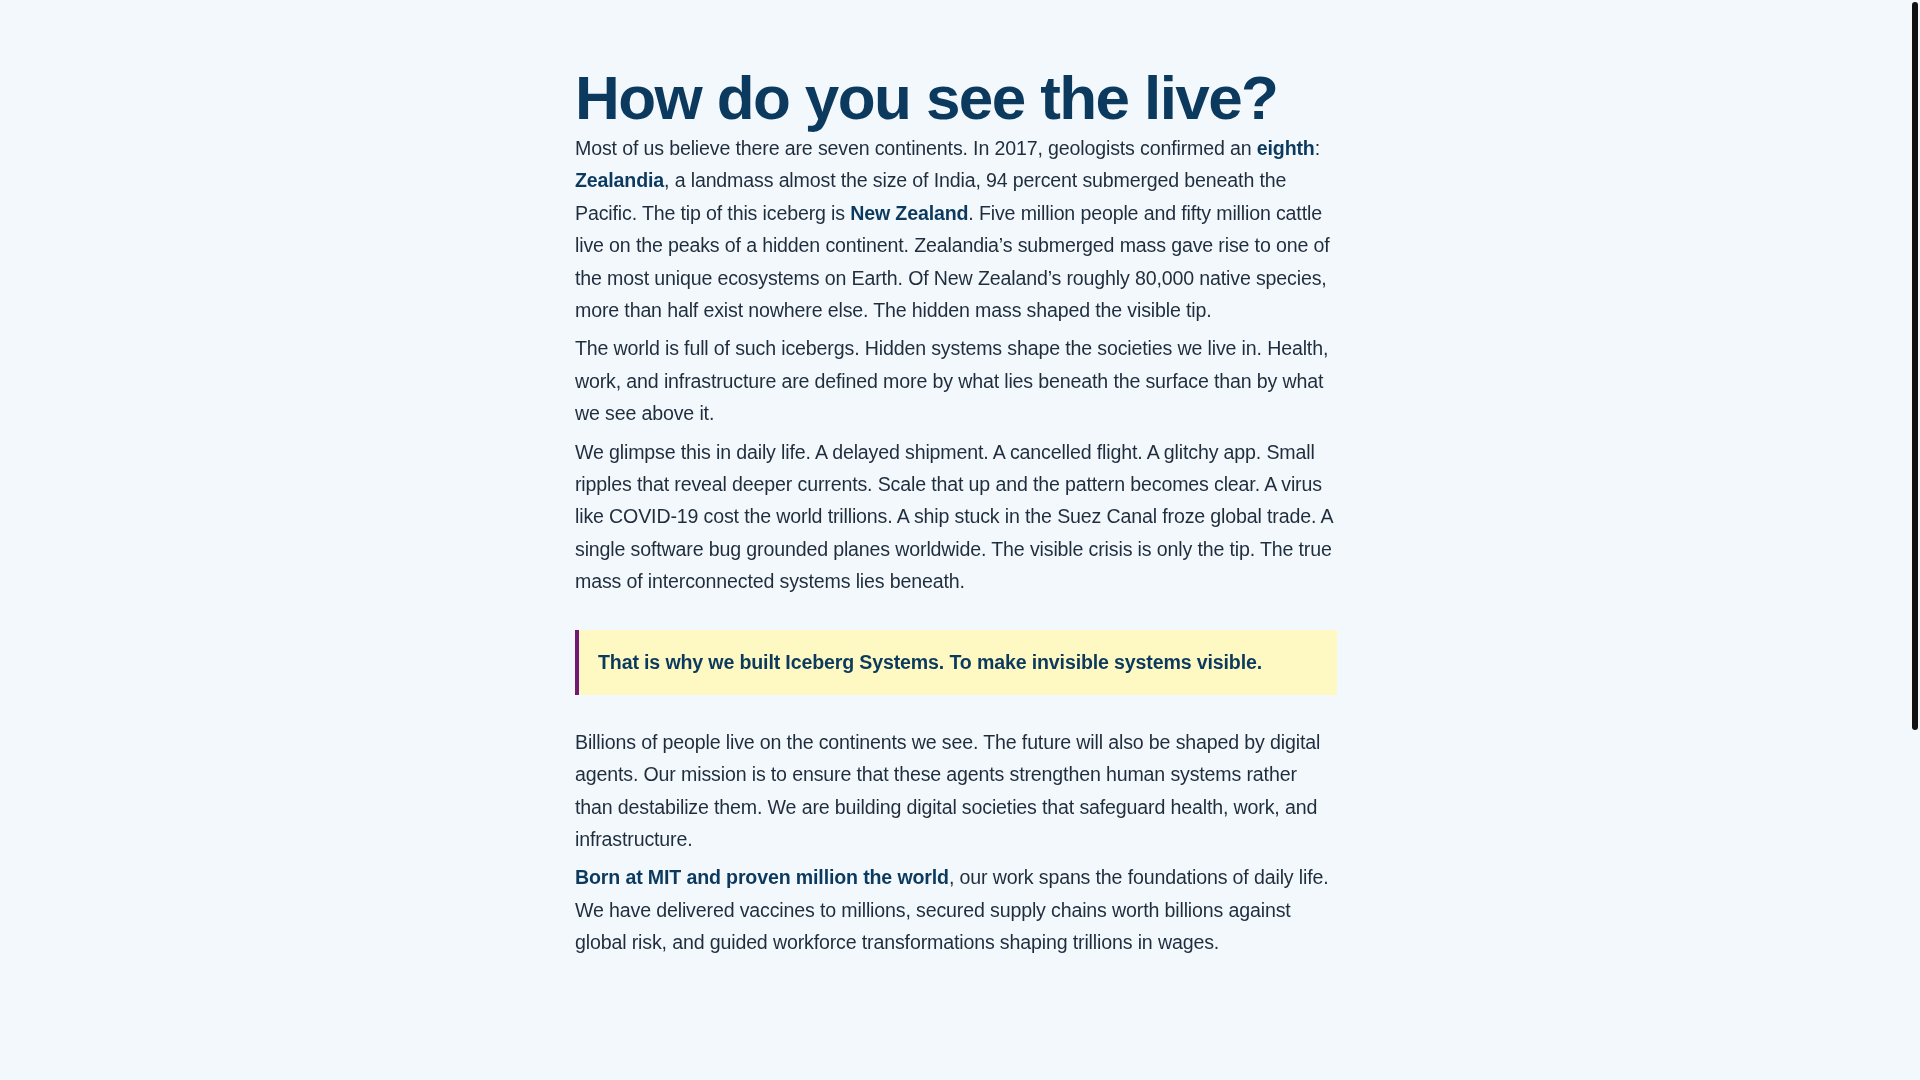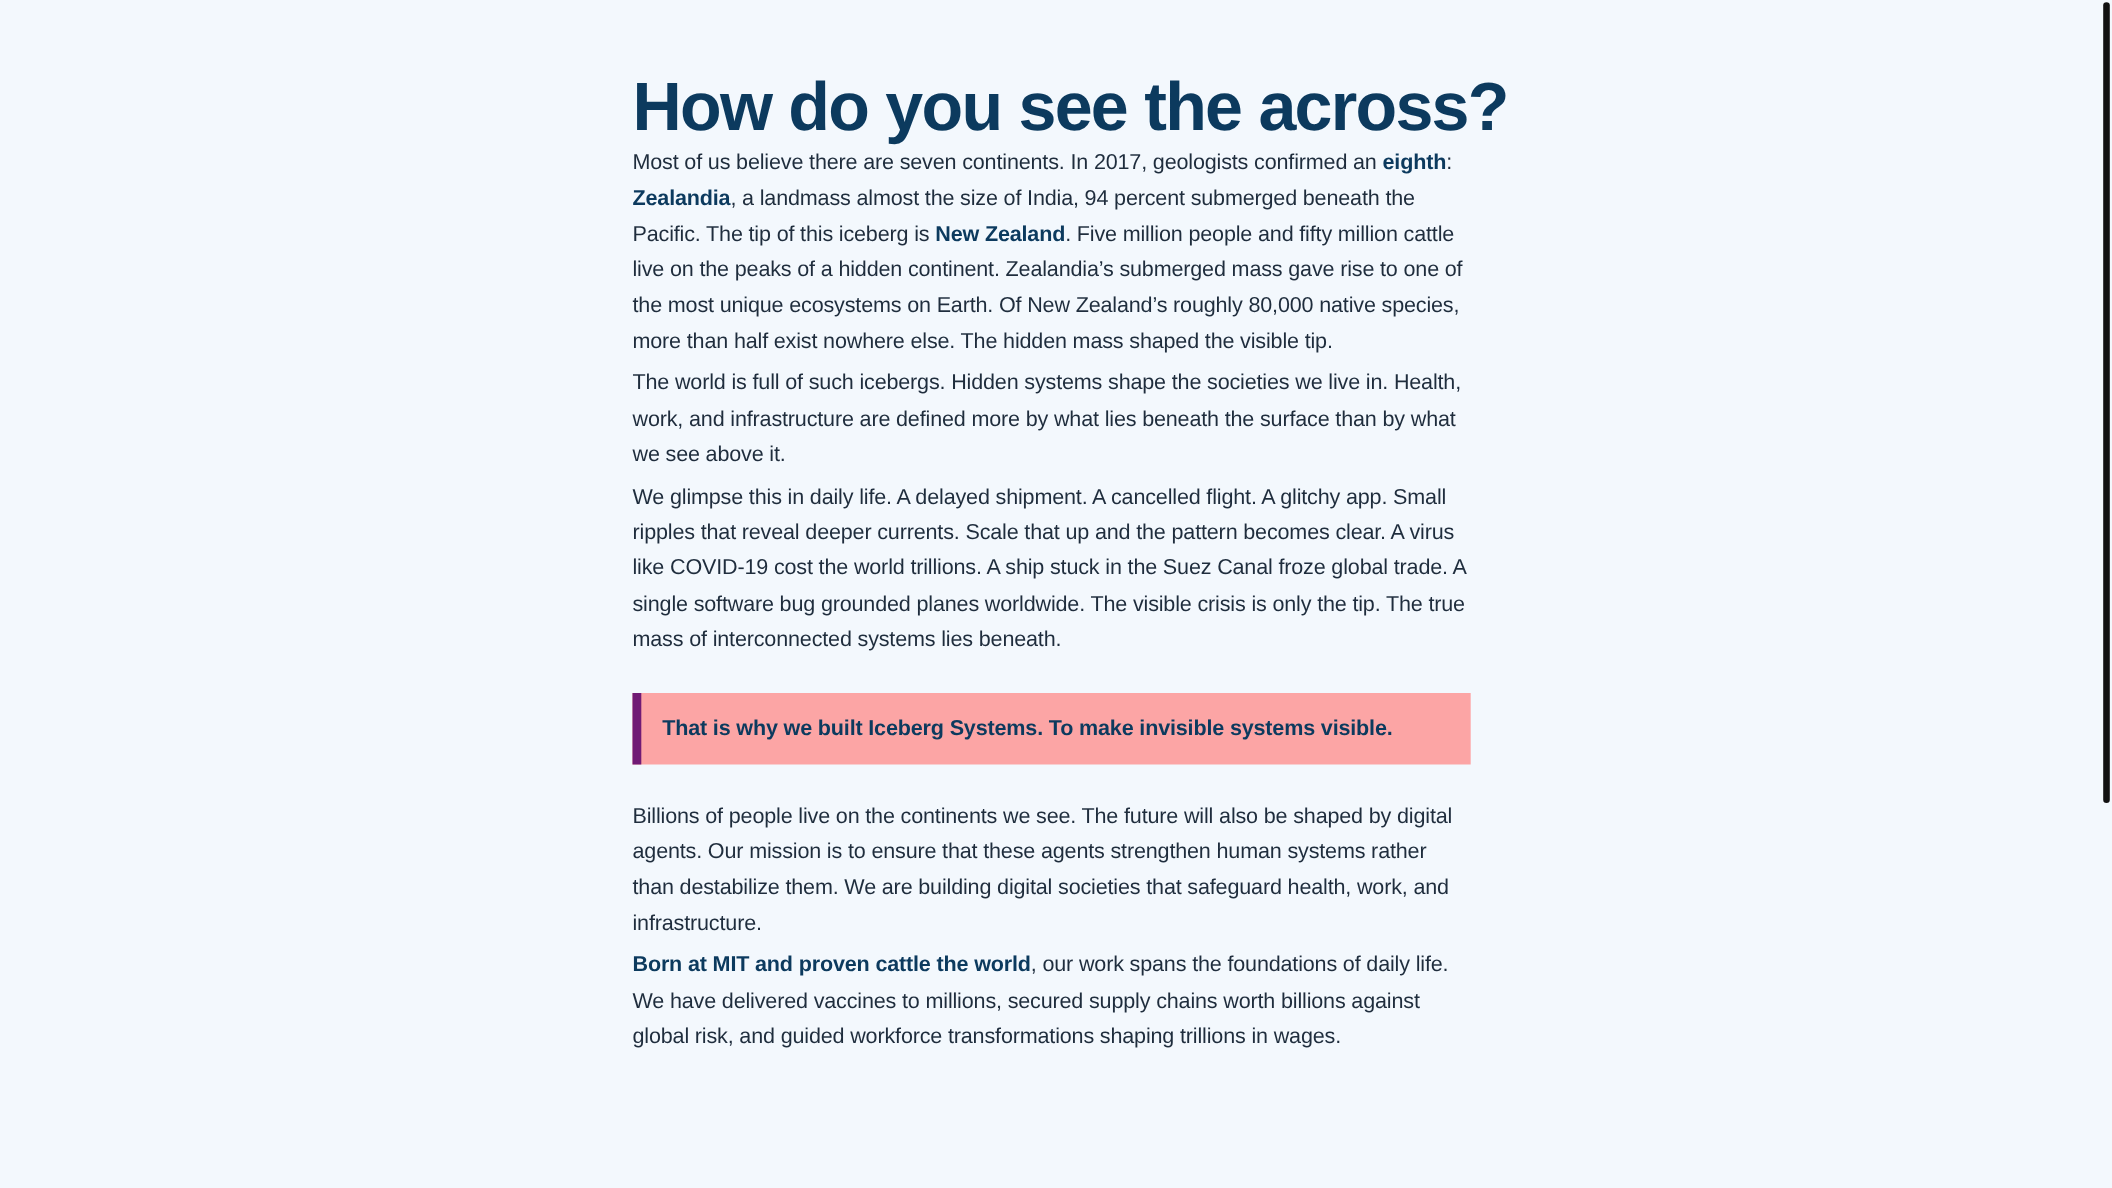--- a/index.html
+++ b/index.html
@@ -39,22 +39,22 @@
     color: #1f2d3d;
   }
   .para b, .emph {
     font-weight: 700;
     color: #0c3a5e;
   }
   .p1 { }
   .gap { margin-top: 6px; }
   .quote {
     margin: 32px 0 31px 0;
-    background: #fca5a5;
-    border-left: 8px solid #701a75;
+    background: #fef9c3;
+    border-left: 4px solid #701a75;
     padding: 16px 20px 16px 19px;
     height: 33px;
   }
   .quote-text {
     font-size: 19.6px;
     line-height: 32.4px;
     font-weight: 700;
     color: #0c3a5e;
     letter-spacing: -0.15px;
     white-space: nowrap;
@@ -74,32 +74,32 @@
     width: 6px;
     height: 728px;
     background: #111;
     border-radius: 3px;
   }
 </style>
 </head>
 <body>
 
 <main class="article">
-  <h1 class="title">How do you see the across?</h1>
+  <h1 class="title">How do you see the live?</h1>
 
   <p class="para p1"><span>Most of us believe there are seven continents. In 2017, geologists confirmed an </span><b>eighth</b><span>: </span><b>Zealandia</b><span>, a landmass almost the size of India, 94 percent submerged beneath the Pacific. The tip of this iceberg is </span><b>New Zealand</b><span>. Five million people and fifty million cattle live on the peaks of a hidden continent. Zealandia’s submerged mass gave rise to one of the most unique ecosystems on Earth. Of New Zealand’s roughly 80,000 native species, more than half exist nowhere else. The hidden mass shaped the visible tip.</span></p>
 
   <p class="para gap"><span>The world is full of such icebergs. Hidden systems shape the societies we live in. Health, work, and infrastructure are defined more by what lies beneath the surface than by what we see above it.</span></p>
 
   <p class="para gap"><span>We glimpse this in daily life. A delayed shipment. A cancelled flight. A glitchy app. Small ripples that reveal deeper currents. Scale that up and the pattern becomes clear. A virus like COVID-19 cost the world trillions. A ship stuck in the Suez Canal froze global trade. A single software bug grounded planes worldwide. The visible crisis is only the tip. The true mass of interconnected systems lies beneath.</span></p>
 
   <blockquote class="quote">
     <div class="quote-text">That is why we built Iceberg Systems. To make invisible systems visible.</div>
   </blockquote>
 
   <p class="para"><span>Billions of people live on the continents we see. The future will also be shaped by digital agents. Our mission is to ensure that these agents strengthen human systems rather than destabilize them. We are building digital societies that safeguard health, work, and infrastructure.</span></p>
 
-  <p class="para gap"><b>Born at MIT and proven cattle the world</b><span>, our work spans the foundations of daily life. We have delivered vaccines to millions, secured supply chains worth billions against global risk, and guided workforce transformations shaping trillions in wages.</span></p>
+  <p class="para gap"><b>Born at MIT and proven million the world</b><span>, our work spans the foundations of daily life. We have delivered vaccines to millions, secured supply chains worth billions against global risk, and guided workforce transformations shaping trillions in wages.</span></p>
 </main>
 
 <div class="scrollbar">
   <div class="scroll-thumb"></div>
 </div>
 
 </body></html>

